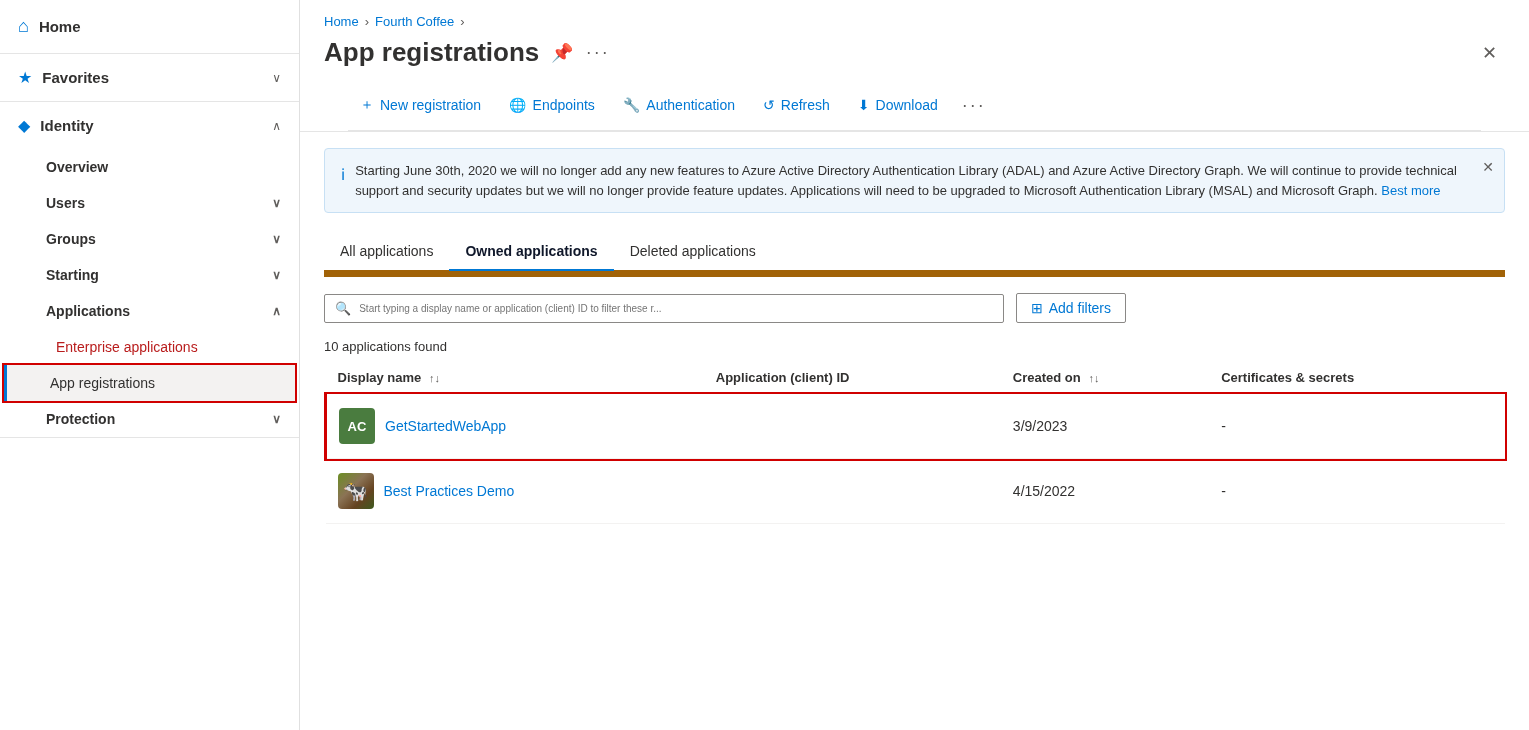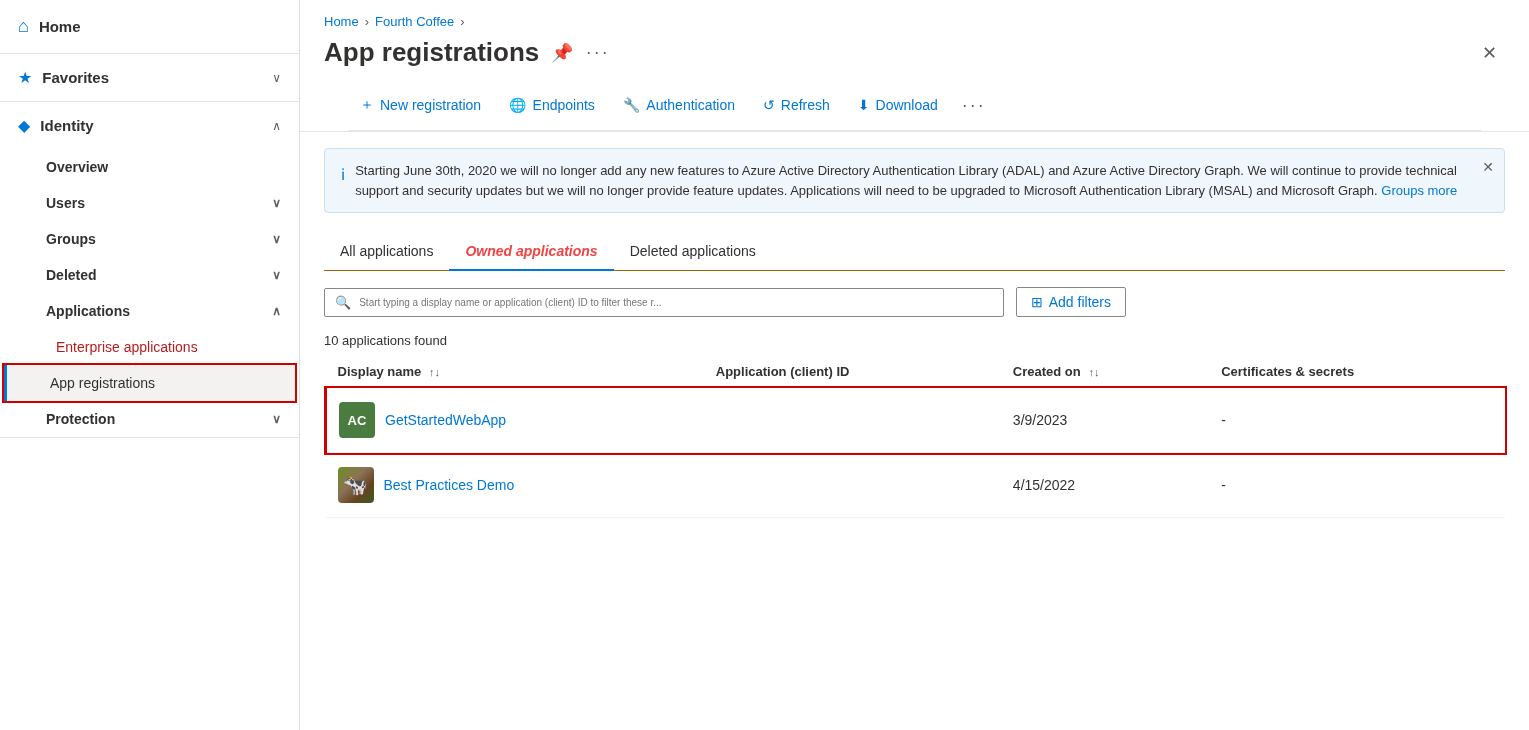--- a/index.html
+++ b/index.html
@@ -178,36 +178,35 @@
       right: 10px;
       top: 10px;
       cursor: pointer;
       color: #605e5c;
       font-size: 14px;
     }
 
     
     .tabs {
       display: flex;
-      border-bottom: 1px solid #a16207;
+      border-bottom: 7px solid #a16207;
       margin-bottom: 16px;
     }
     .tab {
       padding: 10px 16px;
       cursor: pointer;
       font-size: 14px;
       color: #323130;
       border-bottom: 2px solid transparent;
       margin-bottom: -1px;
     }
     .tab.active {
-      color: #ef4444;
+      color: #0f172a;
       font-weight: 600;
       border-bottom: 2px solid #0078d4;
-      font-style: italic;
     }
 
     
     .search-filter-row {
       display: flex;
       align-items: center;
       gap: 12px;
       margin-bottom: 16px;
     }
     .search-box {
@@ -336,21 +335,21 @@
       <span>Users</span>
       <span class="sidebar-chevron">∨</span>
     </div>
 
     <div class="sidebar-item">
       <span>Groups</span>
       <span class="sidebar-chevron">∨</span>
     </div>
 
     <div class="sidebar-item">
-      <span>Deleted</span>
+      <span>Starting</span>
       <span class="sidebar-chevron">∨</span>
     </div>
 
     <div class="sidebar-item">
       <span>Applications</span>
       <span class="sidebar-chevron">∧</span>
     </div>
 
     <div class="sidebar-sub-item">
       <span>Enterprise applications</span>
@@ -410,21 +409,21 @@
     </div>
   </div>
 
   <div class="content-body">
 
     <div class="alert-banner">
       <span class="alert-icon">ℹ</span>
       <div class="alert-text">
         <span>Starting June 30th, 2020 we will no longer add any new features to Azure Active Directory Authentication Library (ADAL) and Azure Active Directory Graph. We will continue to provide technical support and security updates but we will no longer provide feature updates. Applications will need to be upgraded to Microsoft Authentication Library (MSAL) and Microsoft Graph.</span>
         <span> </span>
-        <span class="alert-link">Groups more</span>
+        <span class="alert-link">Best more</span>
       </div>
       <span class="alert-close">✕</span>
     </div>
 
     <div class="tabs">
       <div class="tab">
         <span>All applications</span>
       </div>
       <div class="tab active">
         <span>Owned applications</span>

